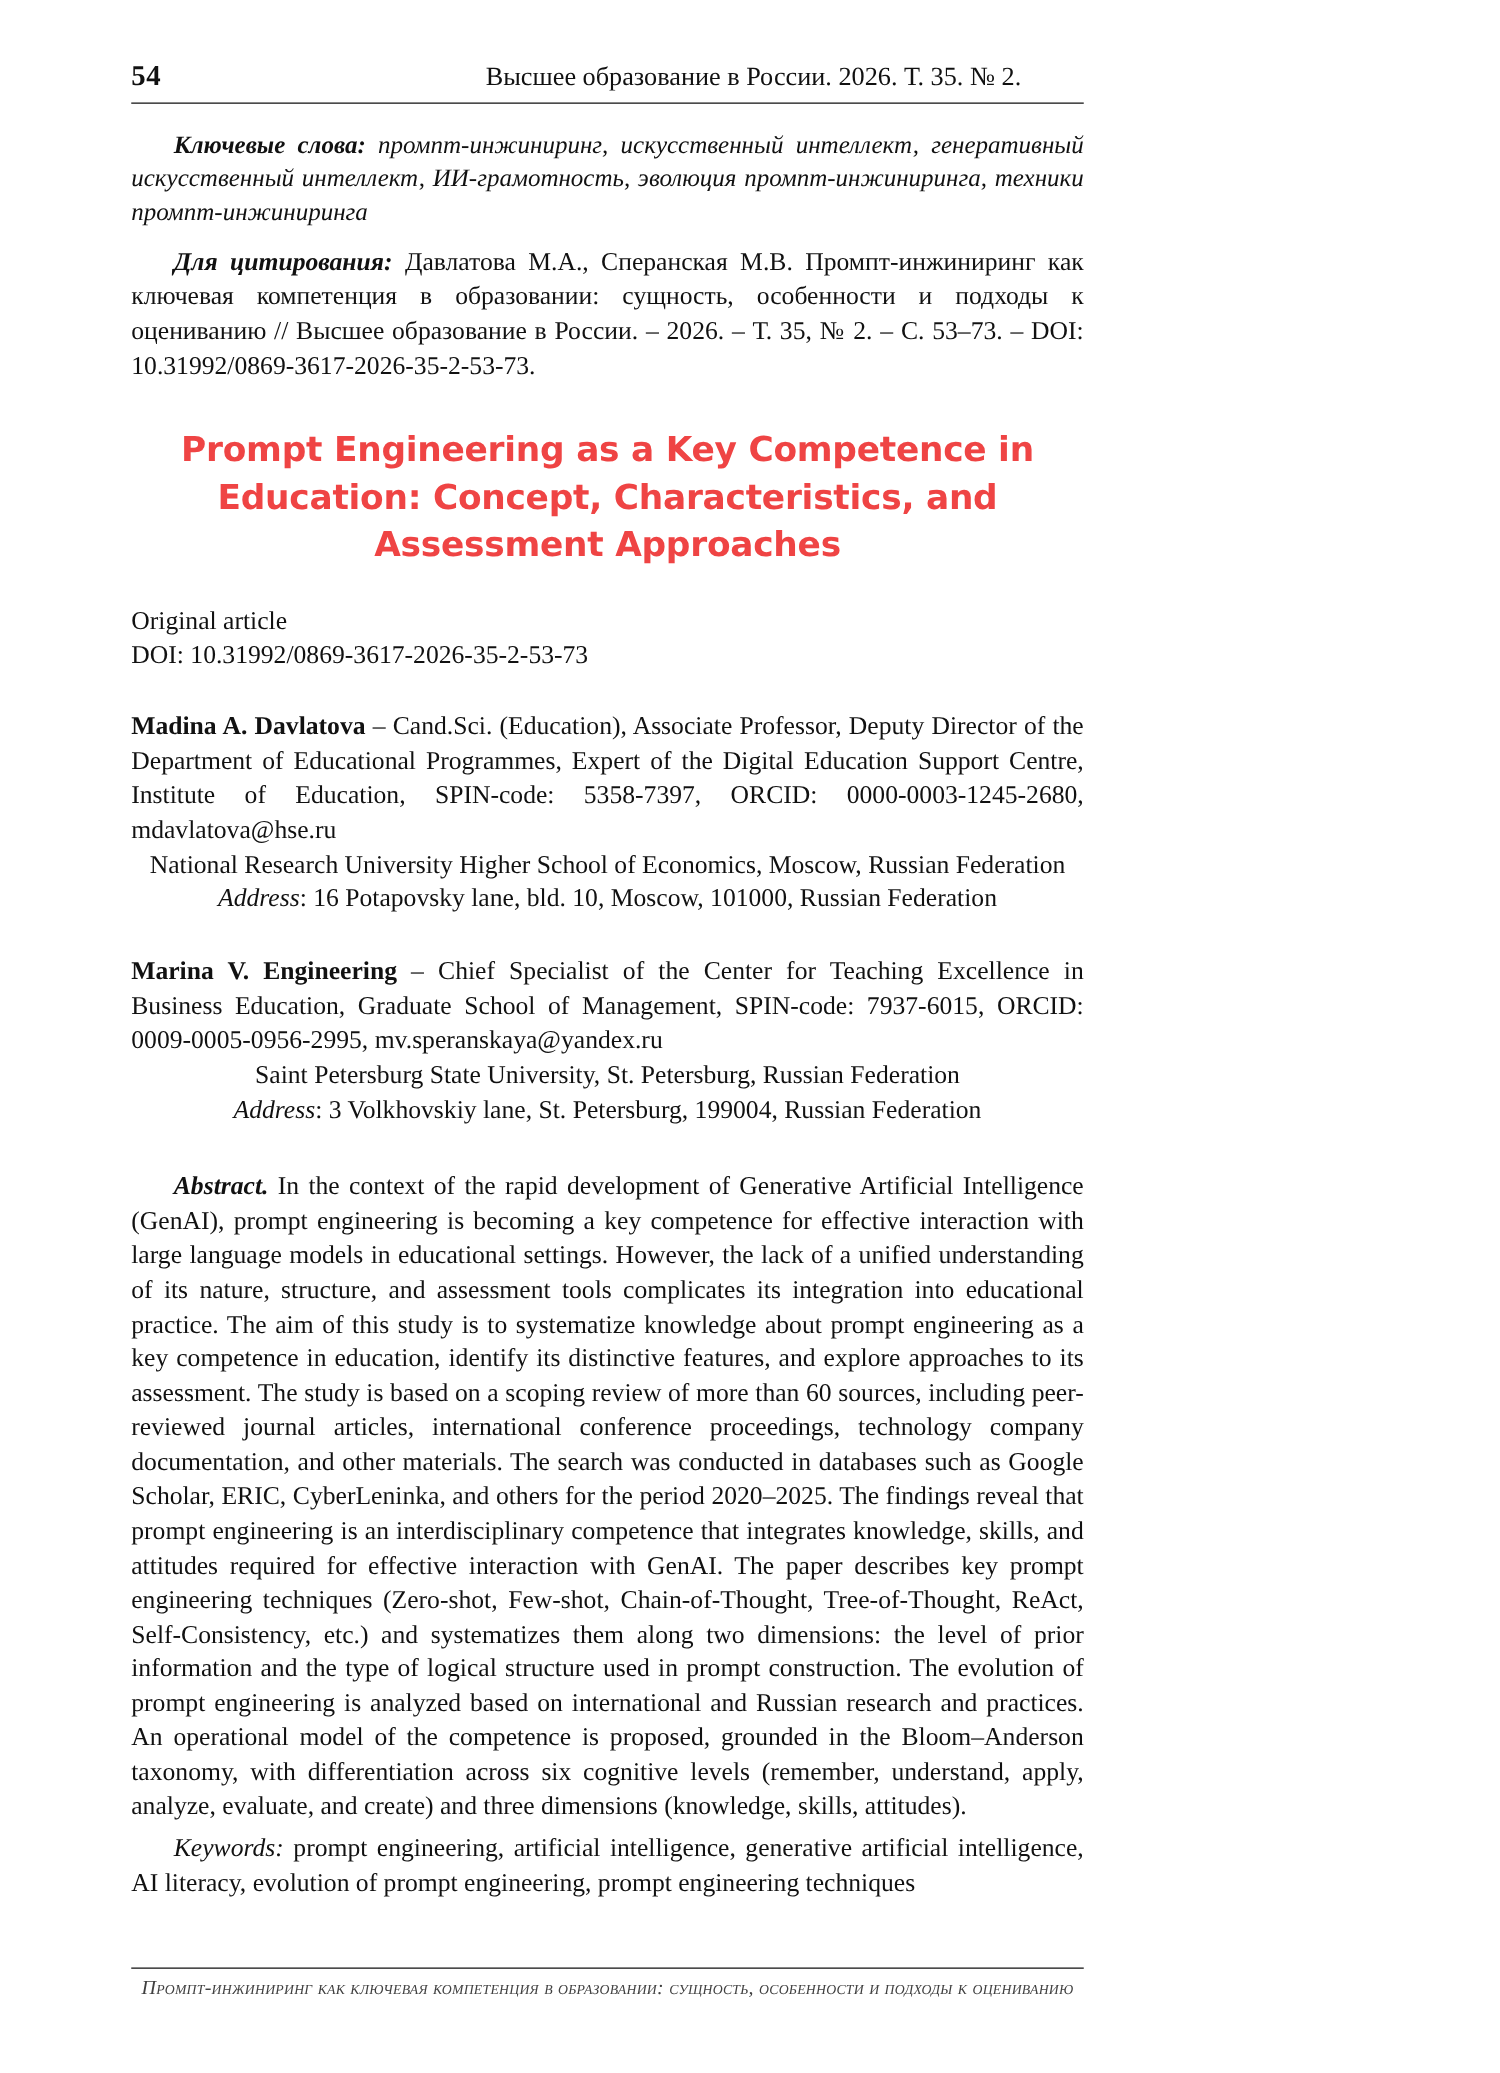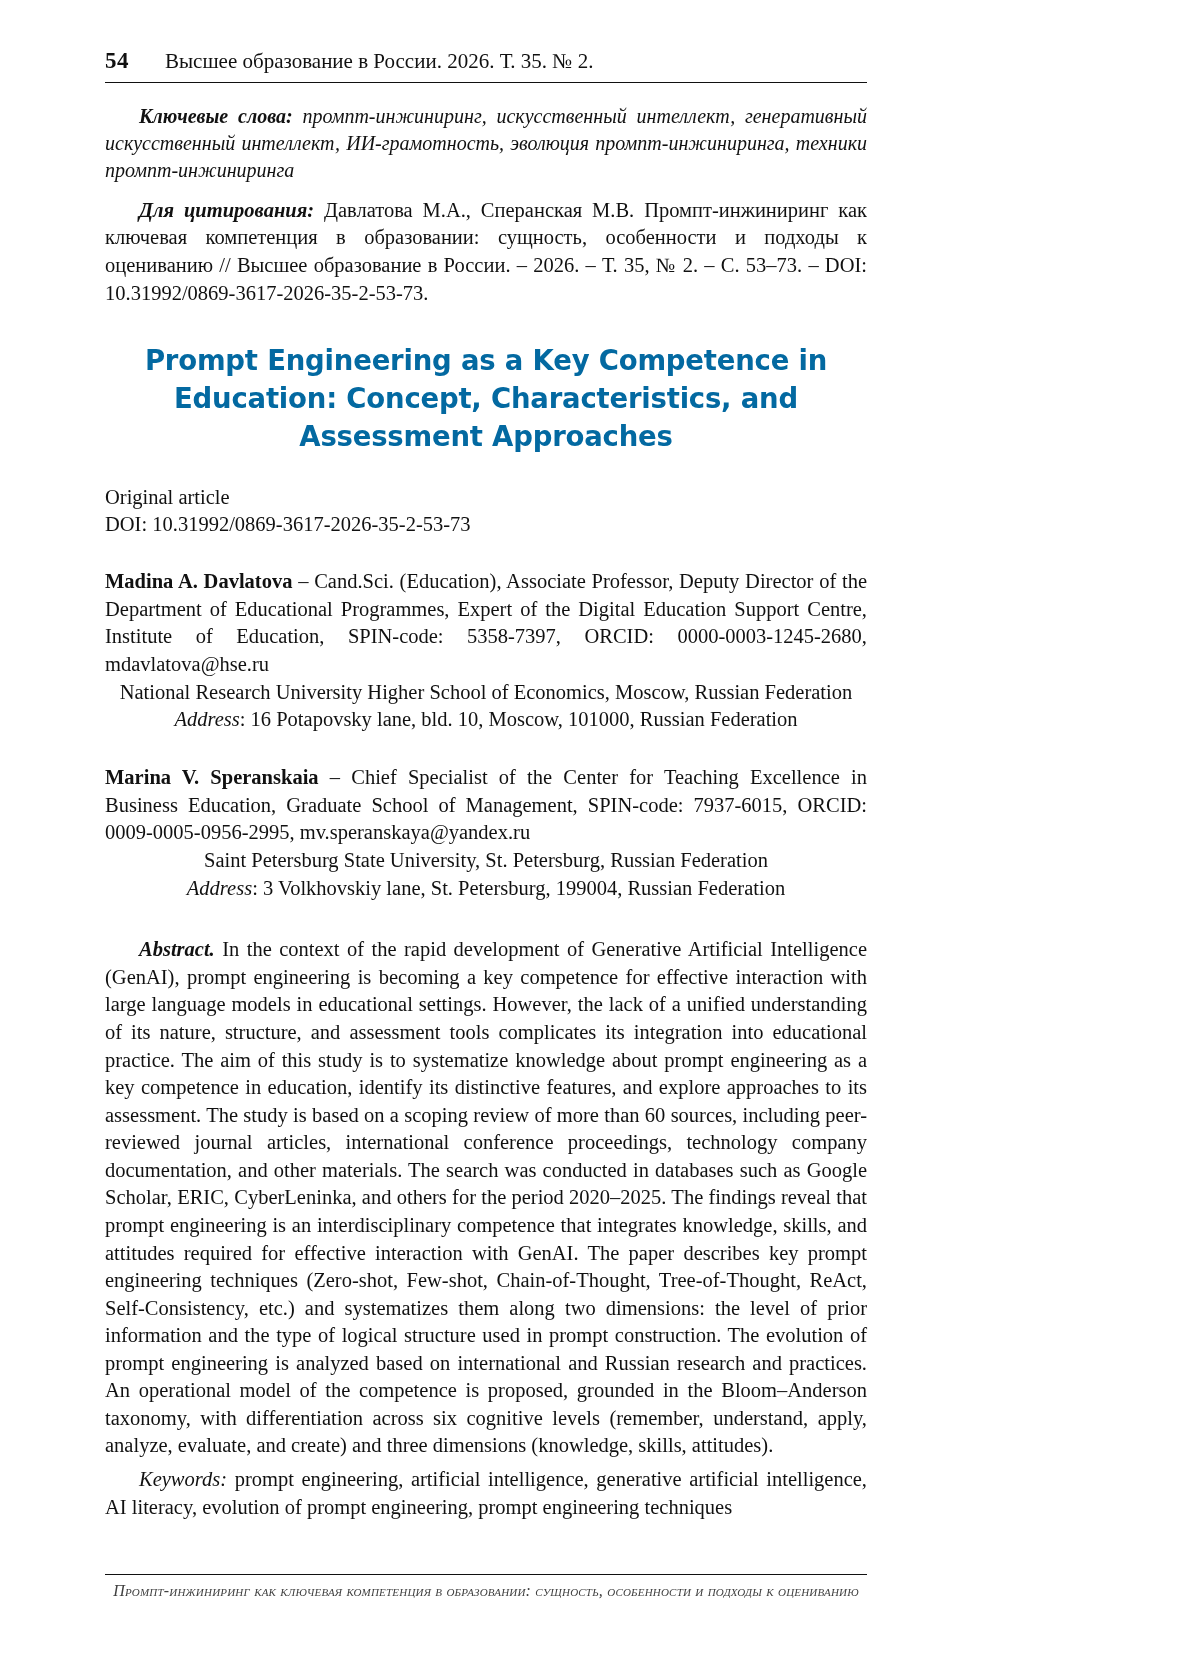--- a/index.html
+++ b/index.html
@@ -28,21 +28,21 @@
     padding-bottom: 8px;
   }
   .runhead .folio {
     font-weight: bold;
     font-size: 23px;
     width: 60px;
     letter-spacing: .5px;
   }
   .runhead .journal {
     flex: 1;
-    text-align: left;
+    text-align: right;
     font-size: 21px;
     padding-right: 50px;
   }
   .rule {
     border-bottom: 1.6px solid #111;
     margin-bottom: 20px;
   }
   
   p {
     margin: 0 0 2px 0;
@@ -72,21 +72,21 @@
   .cite .lead { font-weight: bold; font-style: italic; }
   
   .title-en {
     margin: 34px 0 0 0;
     font-family: "DejaVu Sans", sans-serif;
     font-size: 27.5px;
     font-weight: bold;
     line-height: 1.38;
     text-align: center;
     letter-spacing: -0.2px;
-    color: #0369a1;
+    color: #ef4444;
   }
   .meta {
     margin-top: 28px;
     font-size: 20.5px;
     line-height: 1.32;
   }
   .meta div { text-align: left; }
   
   .author-block {
     margin-top: 30px;
@@ -160,21 +160,21 @@
     <div>DOI: 10.31992/0869-3617-2026-35-2-53-73</div>
   </div>
 
   <div class="author-block">
     <p class="flow"><span class="aname">Madina A. Davlatova</span><span> – Cand.Sci. (Education), Associate Professor, Deputy Director of the Department of Educational Programmes, Expert of the Digital Education Support Centre, Institute of Education, SPIN-code: 5358-7397, ORCID: 0000-0003-1245-2680, mdavlatova@hse.ru</span></p>
     <p class="plain">National Research University Higher School of Economics, Moscow, Russian Federation</p>
     <p class="plain"><span class="addr-label">Address</span><span>: 16 Potapovsky lane, bld. 10, Moscow, 101000, Russian Federation</span></p>
   </div>
 
   <div class="author-block">
-    <p class="flow"><span class="aname">Marina V. Speranskaia</span><span> – Chief Specialist of the Center for Teaching Excellence in Business Education, Graduate School of Management, SPIN-code: 7937-6015, ORCID: 0009-0005-0956-2995, mv.speranskaya@yandex.ru</span></p>
+    <p class="flow"><span class="aname">Marina V. Engineering</span><span> – Chief Specialist of the Center for Teaching Excellence in Business Education, Graduate School of Management, SPIN-code: 7937-6015, ORCID: 0009-0005-0956-2995, mv.speranskaya@yandex.ru</span></p>
     <p class="plain">Saint Petersburg State University, St. Petersburg, Russian Federation</p>
     <p class="plain"><span class="addr-label">Address</span><span>: 3 Volkhovskiy lane, St. Petersburg, 199004, Russian Federation</span></p>
   </div>
 
   <p class="abstract"><span class="lead">Abstract.</span><span> In the context of the rapid development of Generative Artificial Intelligence (GenAI), prompt engineering is becoming a key competence for effective interaction with large language models in educational settings. However, the lack of a unified understanding of its nature, structure, and assessment tools complicates its integration into educational practice. The aim of this study is to systematize knowledge about prompt engineering as a key competence in education, identify its distinctive features, and explore approaches to its assessment. The study is based on a scoping review of more than 60 sources, including peer-reviewed journal articles, international conference proceedings, technology company documentation, and other materials. The search was conducted in databases such as Google Scholar, ERIC, CyberLeninka, and others for the period 2020–2025. The findings reveal that prompt engineering is an interdisciplinary competence that integrates knowledge, skills, and attitudes required for effective interaction with GenAI. The paper describes key prompt engineering techniques (Zero-shot, Few-shot, Chain-of-Thought, Tree-of-Thought, ReAct, Self-Consistency, etc.) and systematizes them along two dimensions: the level of prior information and the type of logical structure used in prompt construction. The evolution of prompt engineering is analyzed based on international and Russian research and practices. An operational model of the competence is proposed, grounded in the Bloom–Anderson taxonomy, with differentiation across six cognitive levels (remember, understand, apply, analyze, evaluate, and create) and three dimensions (knowledge, skills, attitudes).</span></p>
 
   <p class="keywords-en"><span class="lead">Keywords:</span><span> prompt engineering, artificial intelligence, generative artificial intelligence, AI literacy, evolution of prompt engineering, prompt engineering techniques</span></p>
 
   <div class="footer">
     <div class="frule"></div>

